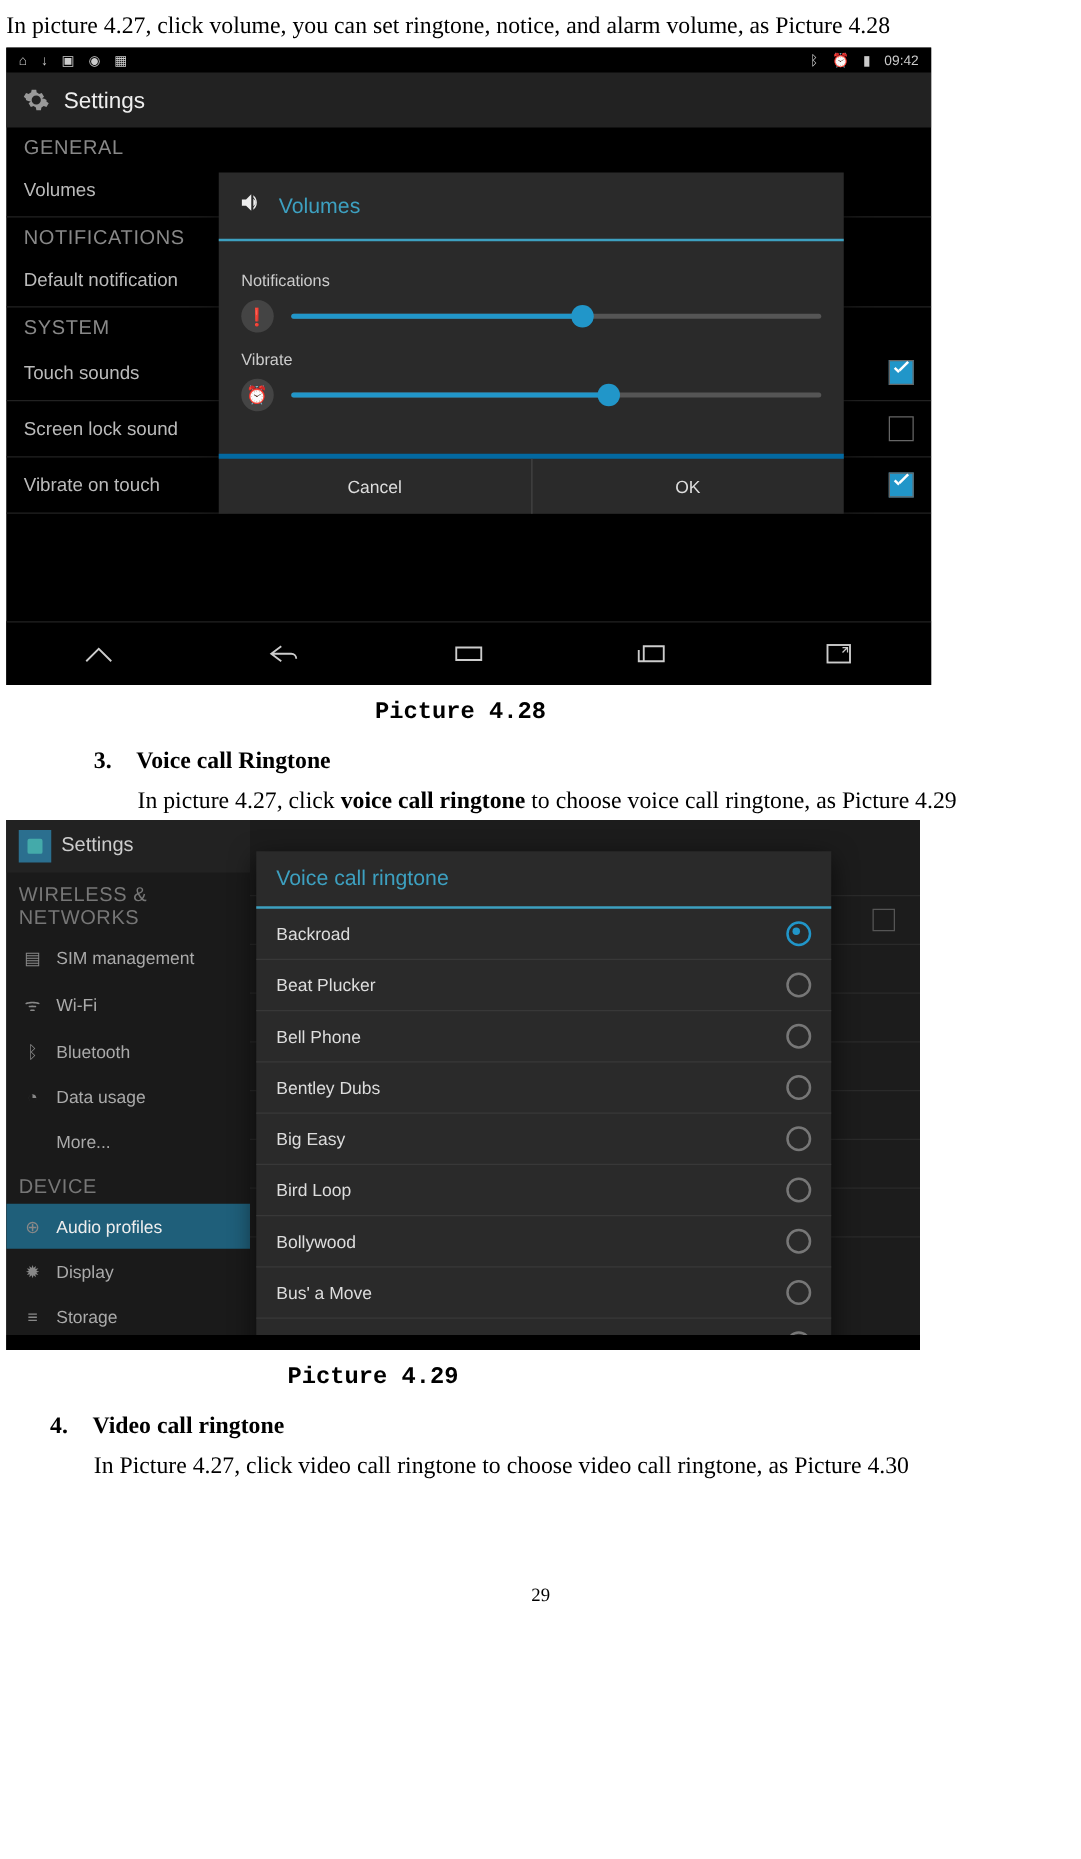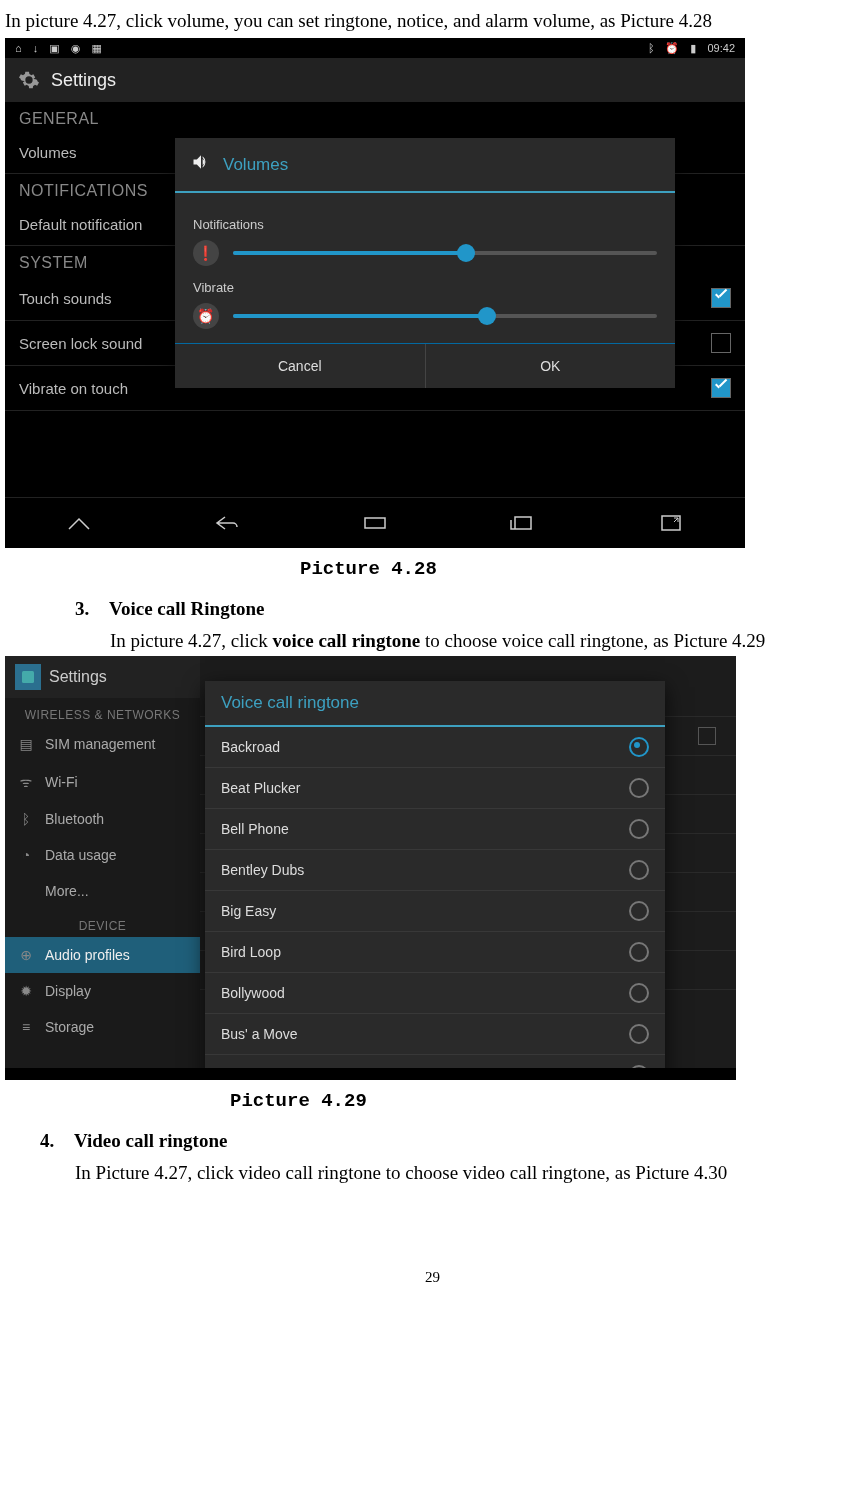--- a/index.html
+++ b/index.html
@@ -42,36 +42,36 @@
   .dlg-title-row { display:flex; align-items:center; padding:14px 16px; border-bottom:2px solid #3da0c0;}
   .dlg-title { color:#3da0c0; font-size:17px; margin-left:12px;}
   .speaker-icon { color:#eee; font-size:18px;}
   .dlg-body { padding: 10px 18px 6px; }
   .control-label { color:#ccc; font-size:13px; margin: 14px 0 8px 0;}
   .slider-row { display:flex; align-items:center; }
   .slider-icon { width:26px; height:26px; border-radius:50%; background:#444; display:flex;align-items:center;justify-content:center; color:#eee; font-size:14px; margin-right:14px;}
   .slider-track { flex:1; height:4px; background:#555; position:relative; border-radius:2px;}
   .slider-fill { position:absolute; left:0; top:0; height:100%; background:#2196c9; border-radius:2px;}
   .slider-thumb { position:absolute; top:-7px; width:18px; height:18px; border-radius:50%; background:#2196c9;}
-  .dlg-buttons { display:flex; border-top:1px solid #0369a1; margin-top:8px;}
+  .dlg-buttons { display:flex; border-top:4px solid #0369a1; margin-top:28px;}
   .dlg-btn { flex:1; text-align:center; padding:14px 0; color:#ddd; font-size:14px; border-right:1px solid #444;}
   .dlg-btn:last-child { border-right:none; }
 
   .nav-bar { position:absolute; bottom:0; left:0; right:0; height:50px; background:#000; display:flex; justify-content:space-around; align-items:center; border-top:1px solid #222;}
   .nav-btn { width:40px; height:30px; display:flex; align-items:center; justify-content:center;}
 
   
   .shot2 {
     width: 731px; height: 424px; background:#111; margin-left:5px;
     position:relative; font-family: Arial, sans-serif; color:#ccc; overflow:hidden;
   }
   .sidebar2 { position:absolute; left:0; top:0; bottom:0; width:195px; background:#1a1a1a;}
   .side-hdr { display:flex; align-items:center; padding:8px 10px; background:#222;}
   .side-hdr .icon-box { width:26px; height:26px; background:#2b6f8f; display:flex;align-items:center;justify-content:center; margin-right:8px;}
-  .side-sec-label { color:#777; font-size:12px; padding:10px 10px 4px; letter-spacing:0.5px;text-align:center;}
+  .side-sec-label { color:#777; font-size:16px; padding:10px 10px 4px; letter-spacing:0.5px;}
   .side-item { display:flex; align-items:center; padding:10px 12px; color:#aaa; font-size:14px; }
   .side-item.active { background:#1f5f7a; color:#eee;}
   .side-icon { width:18px; text-align:center; margin-right:10px; color:#888;}
 
   .main2 { position:absolute; left:195px; right:0; top:0; bottom:0; background:#1c1c1c;}
   .main-row { height:38px; border-bottom:1px solid #2a2a2a; display:flex; align-items:center; justify-content:flex-end; padding-right:20px;}
   .empty-check { width:16px; height:16px; border:1px solid #555;}
 
   .dialog2 { position:absolute; left:200px; top:25px; width:460px; background:#2a2a2a; box-shadow:0 6px 20px rgba(0,0,0,0.7);}
   .dlg2-title { color:#3da0c0; font-size:17px; padding:12px 16px; border-bottom:2px solid #3da0c0;}

